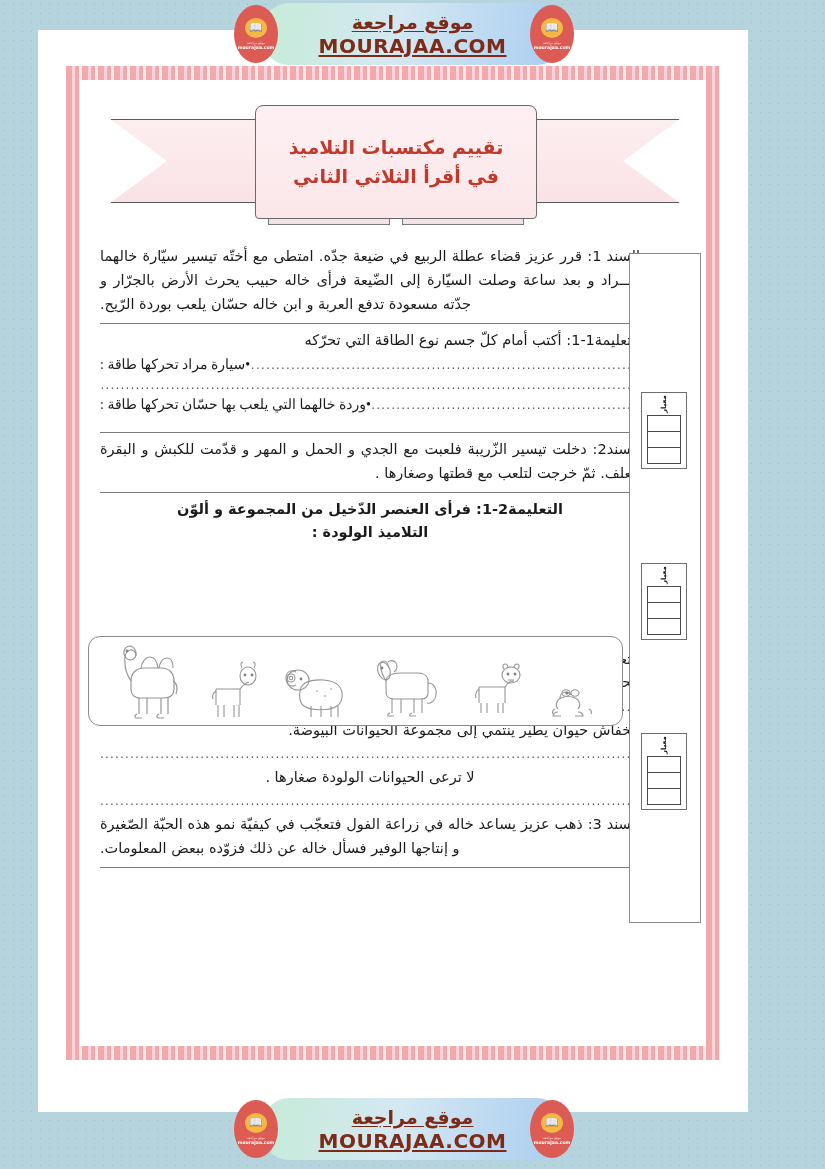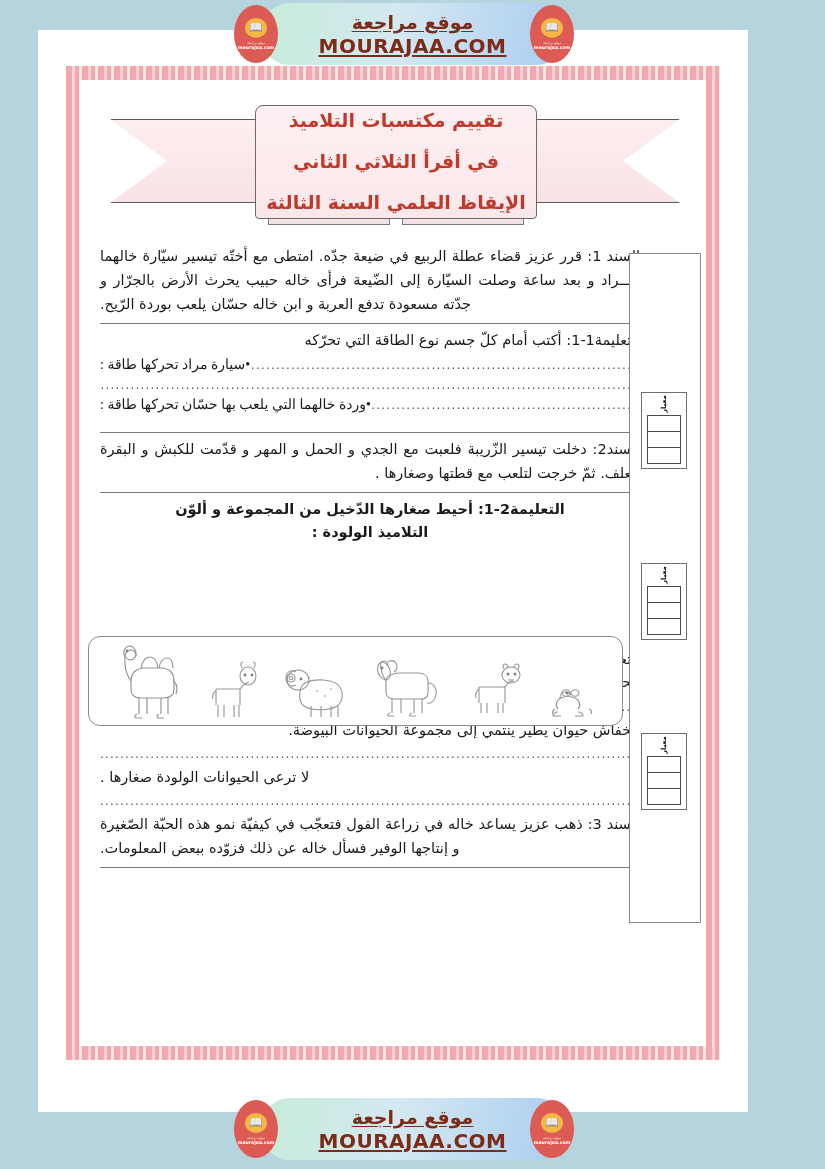--- a/index.html
+++ b/index.html
@@ -62,21 +62,21 @@
   .rib-tail.l{left:0;clip-path:polygon(0 0,100% 0,100% 100%,0 100%,38% 50%);}
   .rib-tail.r{right:0;clip-path:polygon(0 0,100% 0,62% 50%,100% 100%,0 100%);}
   .rib-tail.l:after,.rib-tail.r:after{content:"";position:absolute;inset:0;
        border:1px solid #5a5a5a;}
   .rib-tail.l:after{clip-path:polygon(0 0,100% 0,100% 100%,0 100%,38% 50%);}
   .rib-tail.r:after{clip-path:polygon(0 0,100% 0,62% 50%,100% 100%,0 100%);}
   .rib-card{position:absolute;left:145px;top:0;width:280px;height:112px;
             background:linear-gradient(180deg,#fdf0f2,#fbe7ea);
             border:1px solid #6a6a6a;border-radius:8px 8px 4px 4px;
             display:flex;flex-direction:column;align-items:center;justify-content:center;
-            gap:17px;z-index:3;}
+            gap:5px;z-index:3;}
   .rib-line{font-size:19px;font-weight:700;color:#c0392b;direction:rtl;line-height:1.25;}
   .rib-foot{position:absolute;left:158px;top:111px;width:120px;height:7px;
             background:#f3e2e5;border:1px solid #7a7a7a;z-index:2;}
   .rib-foot2{position:absolute;left:292px;top:111px;width:120px;height:7px;
             background:#f3e2e5;border:1px solid #7a7a7a;z-index:2;}
 
   
   .content{position:absolute;left:100px;top:245px;width:540px;z-index:12;
            direction:rtl;text-align:right;color:#1a1a1a;}
   .hr{height:0;border-top:1.5px solid #7a7a7a;margin:6px 0 5px;}
@@ -126,21 +126,20 @@
 <div class="frame-inner"></div>
 
 <div class="ribbon">
   <div class="rib-tail l"></div>
   <div class="rib-tail r"></div>
   <div class="rib-foot"></div>
   <div class="rib-foot2"></div>
   <div class="rib-card">
     <div class="rib-line">تقييم مكتسبات التلاميذ</div>
     <div class="rib-line">في أقرأ الثلاثي الثاني</div>
-    <div class="rib-line">الإيقاظ العلمي السنة الثالثة</div>
   </div>
 </div>
 
 <div class="content">
 
   <div class="para">السند 1: قرر عزيز قضاء عطلة الربيع في ضيعة جدّه. امتطى مع أختّه تيسير سيّارة خالهما مـــراد و بعد ساعة وصلت السيّارة إلى الضّيعة فرأى خاله حبيب يحرث الأرض بالجرّار و جدّته مسعودة تدفع العربة و ابن خاله حسّان يلعب بوردة الرّيح.</div>
   <div class="hr"></div>
 
   <div class="instr">التعليمة1-1: أكتب أمام كلّ جسم نوع الطاقة التي تحرّكه</div>
 
@@ -155,31 +154,31 @@
     <div class="b-row">
       <span class="dots">....................................................................................................................................</span>
       <span class="b-txt">•وردة خالهما التي يلعب بها حسّان تحركها طاقة :</span>
     </div>
   </div>
 
   <div class="hr" style="margin-top:16px"></div>
   <div class="para rt">السند2: دخلت تيسير الزّريبة فلعبت مع الجدي و الحمل و المهر و قدّمت للكبش و البقرة العلف. ثمّ خرجت لتلعب مع قطتها وصغارها .</div>
   <div class="hr"></div>
 
-  <div class="instr bold">التعليمة2-1: أحيط صغارها الدّخيل من المجموعة و ألوّن</div>
+  <div class="instr bold">التعليمة2-1: فرأى العنصر الدّخيل من المجموعة و ألوّن</div>
   <div class="instr bold">التلاميذ الولودة :</div>
 
   <div style="height:104px"></div>
 
   <div class="instr">التعليمة 2 – 2 : أقرأ و أصلح الخطأ إن وجد</div>
   <div class="instr">الحيوانات البيوضة هي حيوانات لبونة ترضع صغارها .</div>
   <span class="dotline">....................................................................................................................................</span>
   <div class="instr">الخفاش حيوان يطير ينتمي إلى مجموعة الحيوانات البيوضة.</div>
   <span class="dotline">....................................................................................................................................</span>
-  <div class="instr" style="text-align:left">لا ترعى الحيوانات الولودة صغارها .</div>
+  <div class="instr" style="text-align:center">لا ترعى الحيوانات الولودة صغارها .</div>
   <span class="dotline">....................................................................................................................................</span>
 
   <div class="para">السند 3: ذهب عزيز يساعد خاله في زراعة الفول فتعجّب في كيفيّة نمو هذه الحبّة الصّغيرة و إنتاجها الوفير فسأل خاله عن ذلك فزوّده ببعض المعلومات.</div>
   <div class="hr"></div>
 </div>
 
 <div class="animals">
   <svg class="an" width="52" height="40" viewBox="0 0 52 40">
     <g fill="none" stroke="#555" stroke-width="1.1">
       <path d="M12 30c-3-3-2-9 3-11 4-2 10-2 14 0 5 2 6 8 3 11"></path>

